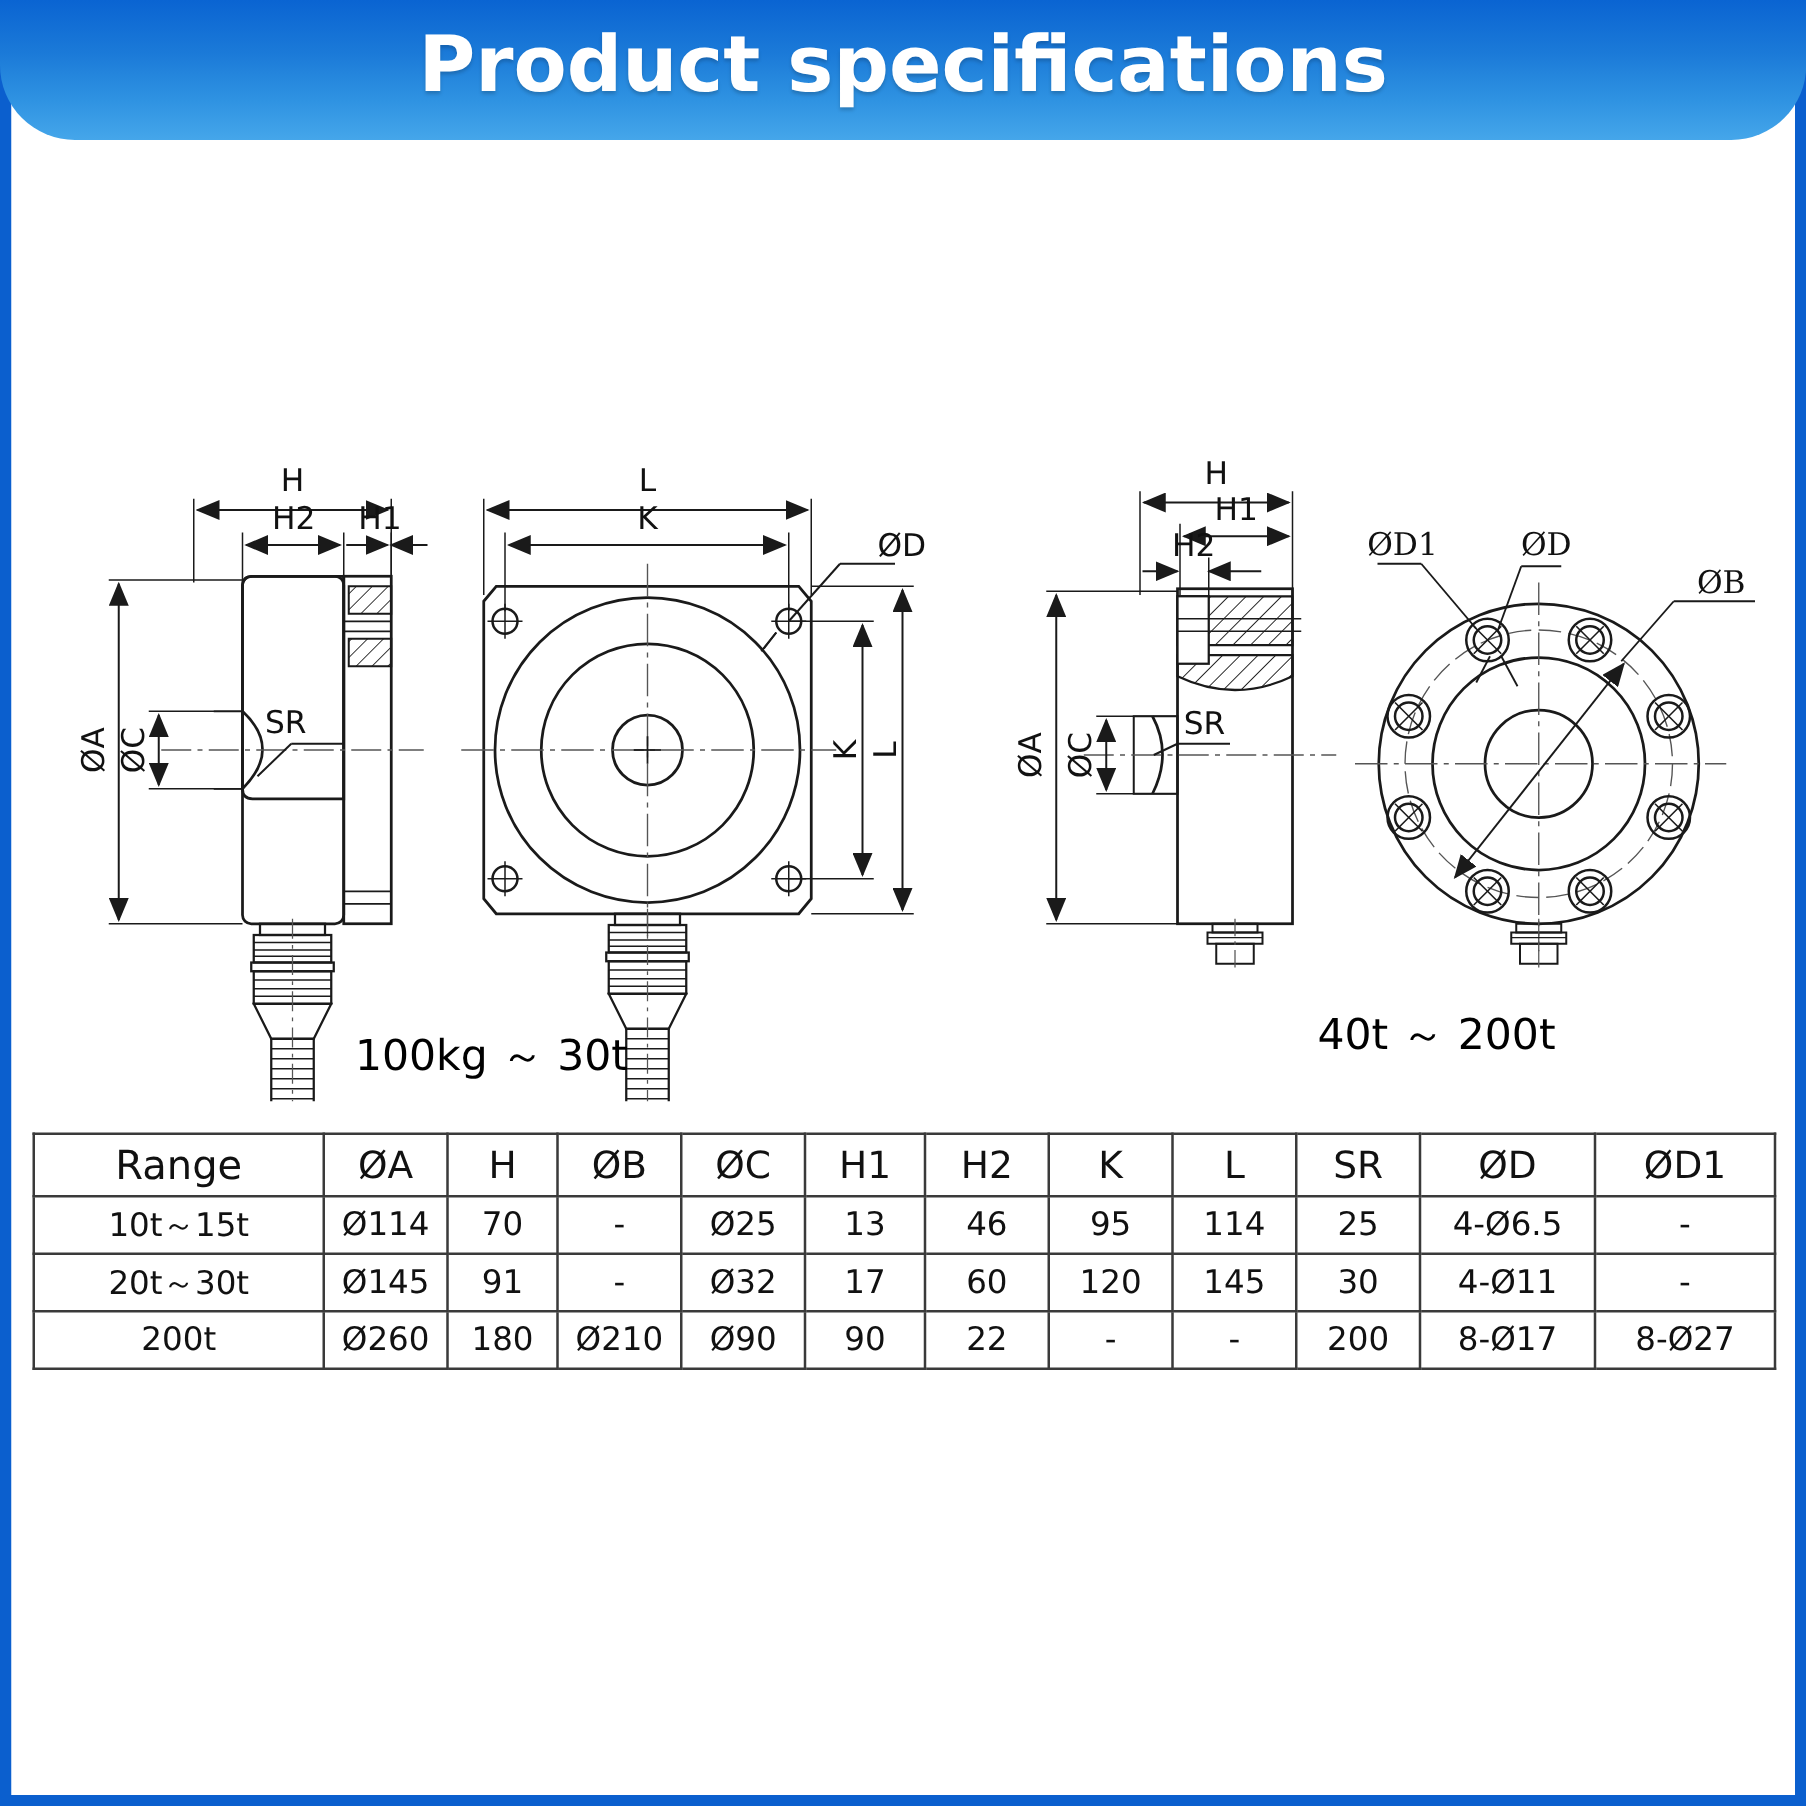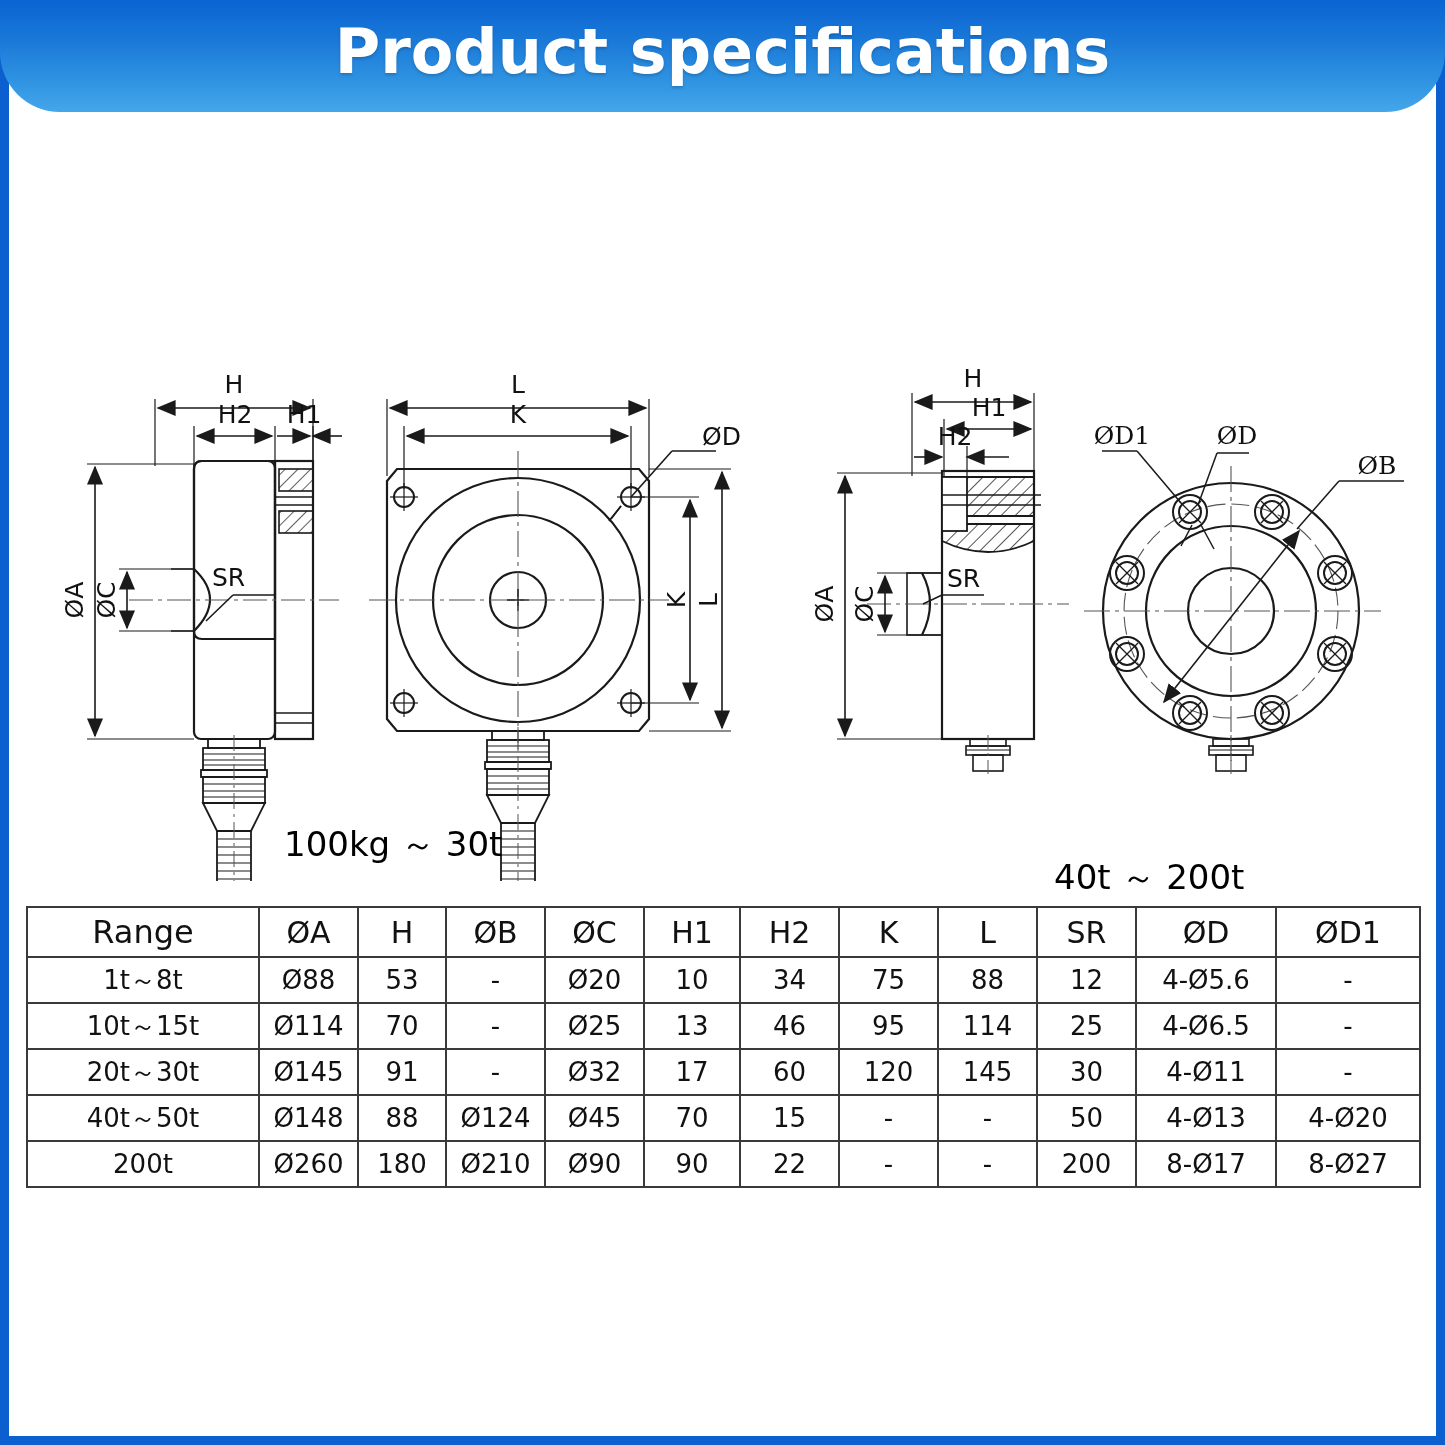--- a/index.html
+++ b/index.html
@@ -46,21 +46,21 @@
   #drawings svg{display:block;}
   
   .caption{
     position:absolute;
     font-size:34px;
     color:#000000;
     font-family:"DejaVu Sans","Liberation Sans",sans-serif;
     white-space:nowrap;
   }
   #cap-left{left:275px;top:813px;}
-  #cap-right{left:1045px;top:846px;}
+  #cap-right{left:1045px;top:796px;}
   
   #spec-table-wrap{
     position:absolute;
     left:17px;top:897px;
     width:1393px;
   }
   table.spec{
     border-collapse:collapse;
     width:1393px;
     table-layout:fixed;
@@ -438,34 +438,20 @@
           <th>H2</th>
           <th>K</th>
           <th>L</th>
           <th>SR</th>
           <th>ØD</th>
           <th>ØD1</th>
         </tr>
       </thead>
       <tbody>
         <tr>
-          <td class="range-cell">1t～8t</td>
-          <td>Ø88</td>
-          <td>53</td>
-          <td>-</td>
-          <td>Ø20</td>
-          <td>10</td>
-          <td>34</td>
-          <td>75</td>
-          <td>88</td>
-          <td>12</td>
-          <td>4-Ø5.6</td>
-          <td>-</td>
-        </tr>
-        <tr>
           <td class="range-cell">10t～15t</td>
           <td>Ø114</td>
           <td>70</td>
           <td>-</td>
           <td>Ø25</td>
           <td>13</td>
           <td>46</td>
           <td>95</td>
           <td>114</td>
           <td>25</td>
@@ -478,34 +464,20 @@
           <td>91</td>
           <td>-</td>
           <td>Ø32</td>
           <td>17</td>
           <td>60</td>
           <td>120</td>
           <td>145</td>
           <td>30</td>
           <td>4-Ø11</td>
           <td>-</td>
-        </tr>
-        <tr>
-          <td class="range-cell">40t～50t</td>
-          <td>Ø148</td>
-          <td>88</td>
-          <td>Ø124</td>
-          <td>Ø45</td>
-          <td>70</td>
-          <td>15</td>
-          <td>-</td>
-          <td>-</td>
-          <td>50</td>
-          <td>4-Ø13</td>
-          <td>4-Ø20</td>
         </tr>
         <tr>
           <td class="range-cell">200t</td>
           <td>Ø260</td>
           <td>180</td>
           <td>Ø210</td>
           <td>Ø90</td>
           <td>90</td>
           <td>22</td>
           <td>-</td>

